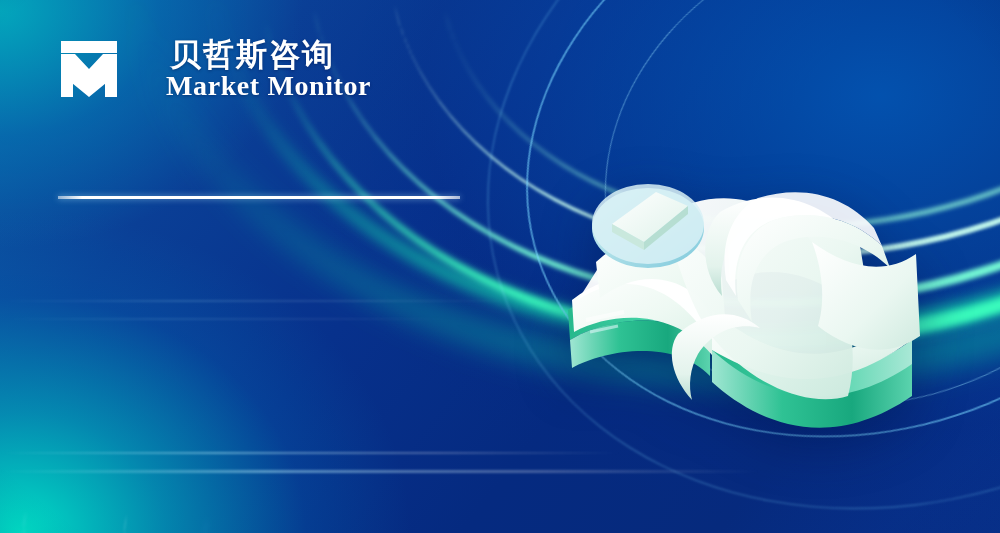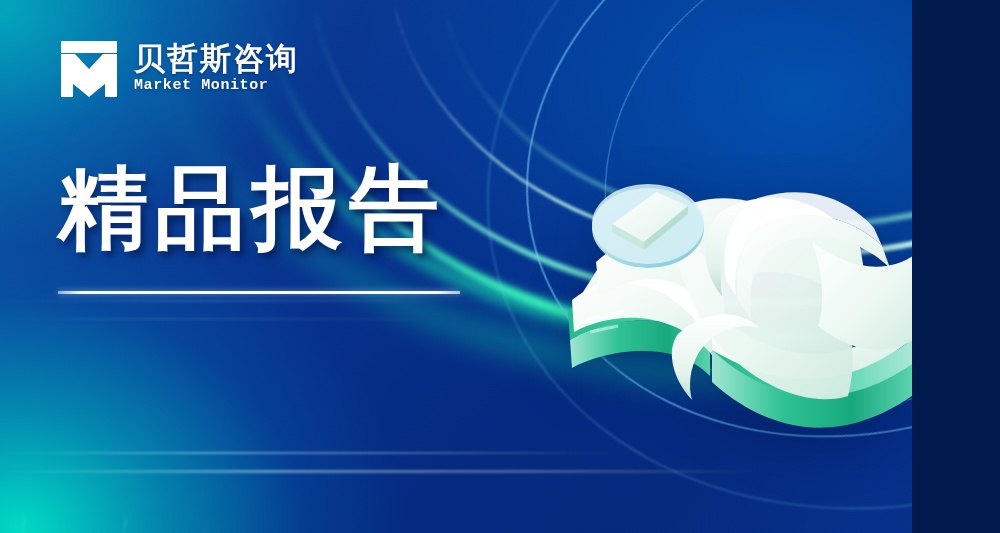--- a/index.html
+++ b/index.html
@@ -1,27 +1,28 @@
 <!DOCTYPE html>
 <html><head>
 <meta charset="utf-8">
 <style>
   * { margin:0; padding:0; box-sizing:border-box; }
   html,body { width:1000px; height:533px; overflow:hidden; background:#001a4d; }
 
   .banner{
     position:relative;
-    width:912px; height:533px;
+    width:1000px; height:533px;
     overflow:hidden;
-    font-family:Liberation Mono, monospace;
+    font-family:Liberation Serif, serif;
     background:
       radial-gradient(ellipse 520px 430px at 2% 100%, rgba(0,230,200,0.95) 0%, rgba(0,200,200,0.55) 28%, rgba(0,120,190,0.20) 55%, rgba(0,0,0,0) 75%),
       radial-gradient(ellipse 420px 330px at 0% 2%, rgba(0,190,195,0.75) 0%, rgba(0,140,190,0.38) 38%, rgba(0,0,0,0) 72%),
       radial-gradient(ellipse 760px 560px at 88% 18%, rgba(0,120,220,0.50) 0%, rgba(0,40,140,0.10) 60%, rgba(0,0,0,0) 80%),
       linear-gradient(128deg,#0b5fa8 0%,#0a3f96 22%,#07318c 42%,#052a80 62%,#062a7d 80%,#07328e 100%);
+    text-align: center;
   }
 
   
   .fx{ position:absolute; inset:0; pointer-events:none; }
 
   .arc{
     position:absolute;
     border-radius:50%;
     border-style:solid;
     border-color:transparent;
@@ -55,21 +56,21 @@
   .bandC{ top:300px; width:520px; opacity:.35; }
   .bandD{ top:318px; width:460px; opacity:.25; }
 
   .vignette{ position:absolute; inset:0; background:radial-gradient(ellipse 1100px 760px at 48% 46%, rgba(0,0,0,0) 52%, rgba(0,10,60,0.40) 100%); }
 
   
   .logo-row{ position:absolute; left:58px; top:38px; display:flex; align-items:center; gap:14px; z-index:6; }
   .logo-mark{ width:62px; height:62px; position:relative; flex:0 0 auto; }
   .logo-text{ display:flex; flex-direction:column; gap:2px; }
   .logo-cn{ color:#ffffff; font-size:31px; font-weight:bold; letter-spacing:2px; line-height:1; text-shadow:0 1px 3px rgba(0,20,70,.45); }
-  .logo-en{ color:#ffffff; font-size:15px; font-weight:bold; letter-spacing:.6px; line-height:1; text-shadow:0 1px 3px rgba(0,20,70,.45); }
+  .logo-en{ color:#ffffff; font-size:28px; font-weight:bold; letter-spacing:.6px; line-height:1; text-shadow:0 1px 3px rgba(0,20,70,.45);margin-left:32px; }
 
   
   .headline{ position:absolute; left:58px; top:168px; z-index:6; }
   .title{
     color:#ffffff; font-size:90px; font-weight:bold; line-height:1.06;
     letter-spacing:7px;
     text-shadow:4px 5px 7px rgba(0,14,60,.55);
     white-space:nowrap;
   }
   .divider{ width:402px; height:3px; margin-top:28px; background:linear-gradient(90deg,rgba(255,255,255,.55) 0%,#ffffff 6%,#ffffff 94%,rgba(255,255,255,.65) 100%); box-shadow:0 0 6px rgba(190,240,255,.55); }
@@ -123,21 +124,20 @@
         </g>
       </svg>
     </div>
     <div class="logo-text">
       <div class="logo-cn">贝哲斯咨询</div>
       <div class="logo-en">Market Monitor</div>
     </div>
   </div>
 
   <div class="headline">
-    <div class="title">精品报告</div>
     <div class="divider"></div>
   </div>
 
   <div class="book">
     <svg viewBox="0 0 400 290" aria-hidden="true">
       <defs>
         <linearGradient id="pgL" x1="0" y1="0" x2="1" y2="1">
           <stop offset="0%" stop-color="#ffffff"></stop>
           <stop offset="55%" stop-color="#eef9f3"></stop>
           <stop offset="100%" stop-color="#d9f0e6"></stop>

